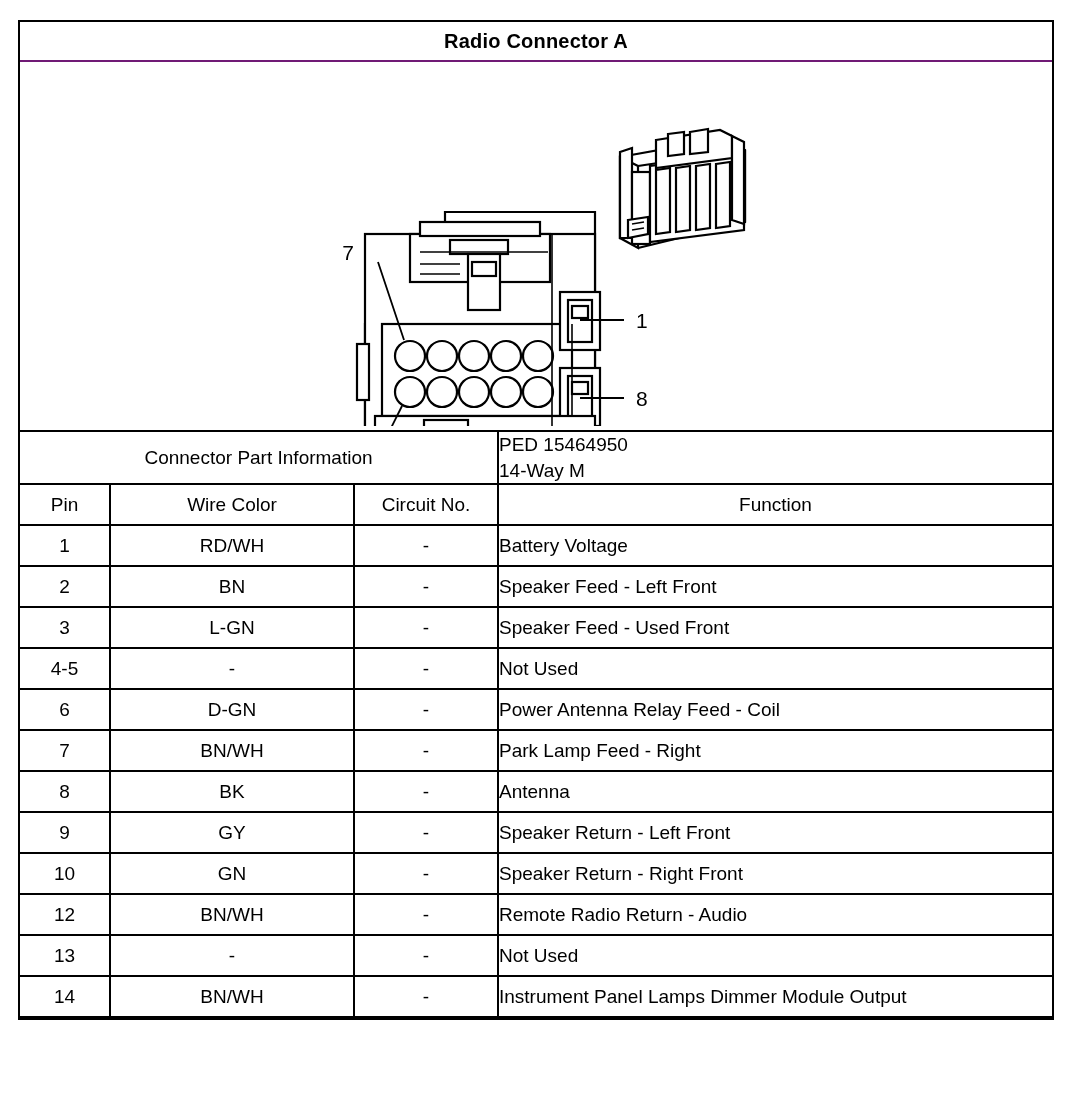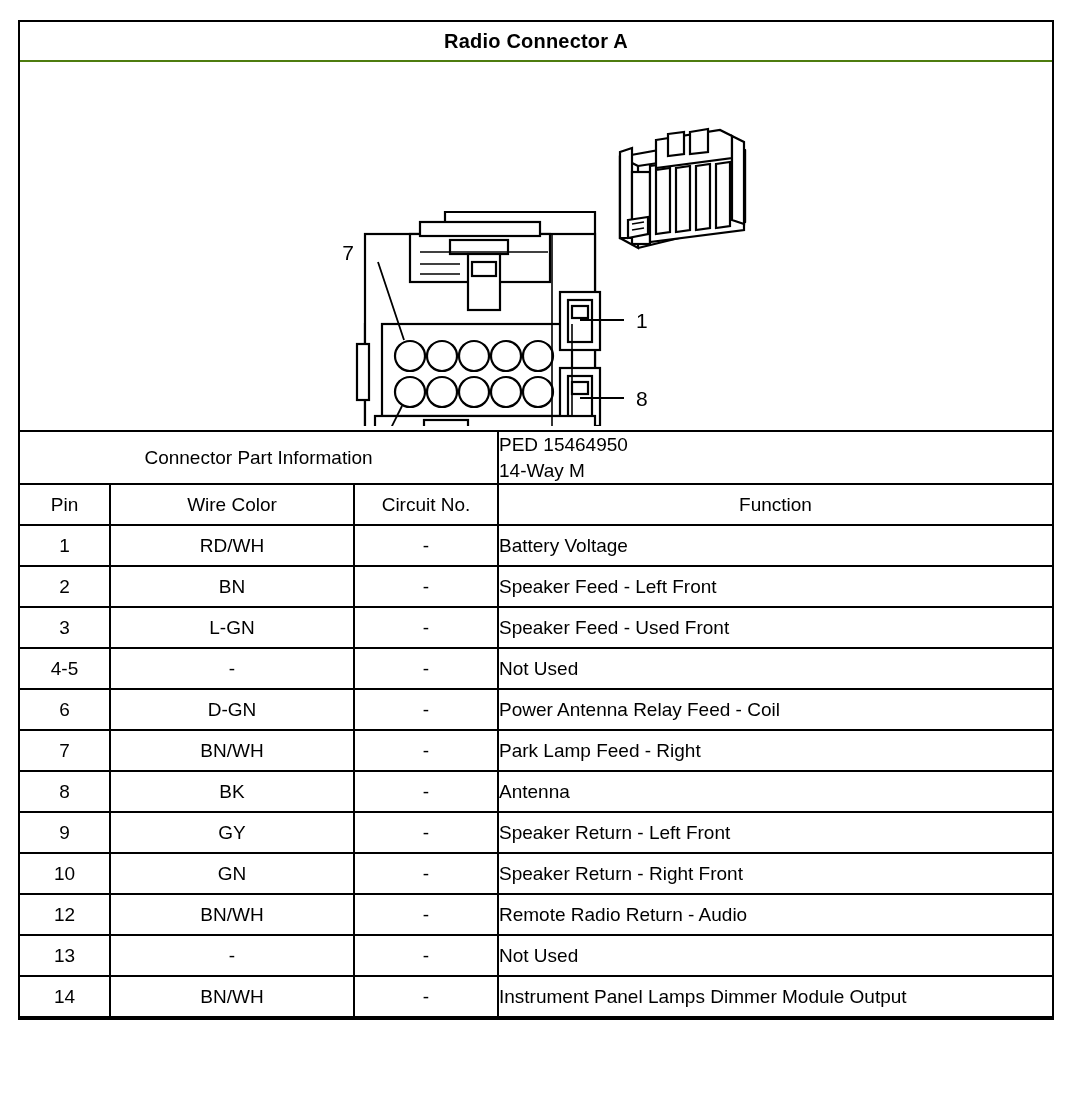--- a/index.html
+++ b/index.html
@@ -21,21 +21,21 @@
   .frame {
     position: absolute;
     left: 18px;
     top: 20px;
     width: 1036px;
     border: 2px solid #000;
     box-sizing: border-box;
   }
   .title-bar {
     height: 38px;
-    border-bottom: 2px solid #4d7c0f;
+    border-bottom: 2px solid #701a75;
     display: flex;
     align-items: center;
     justify-content: center;
     font-size: 20px;
     font-weight: bold;
     letter-spacing: 0.2px;
   }
   .figure {
     position: relative;
     height: 368px;

